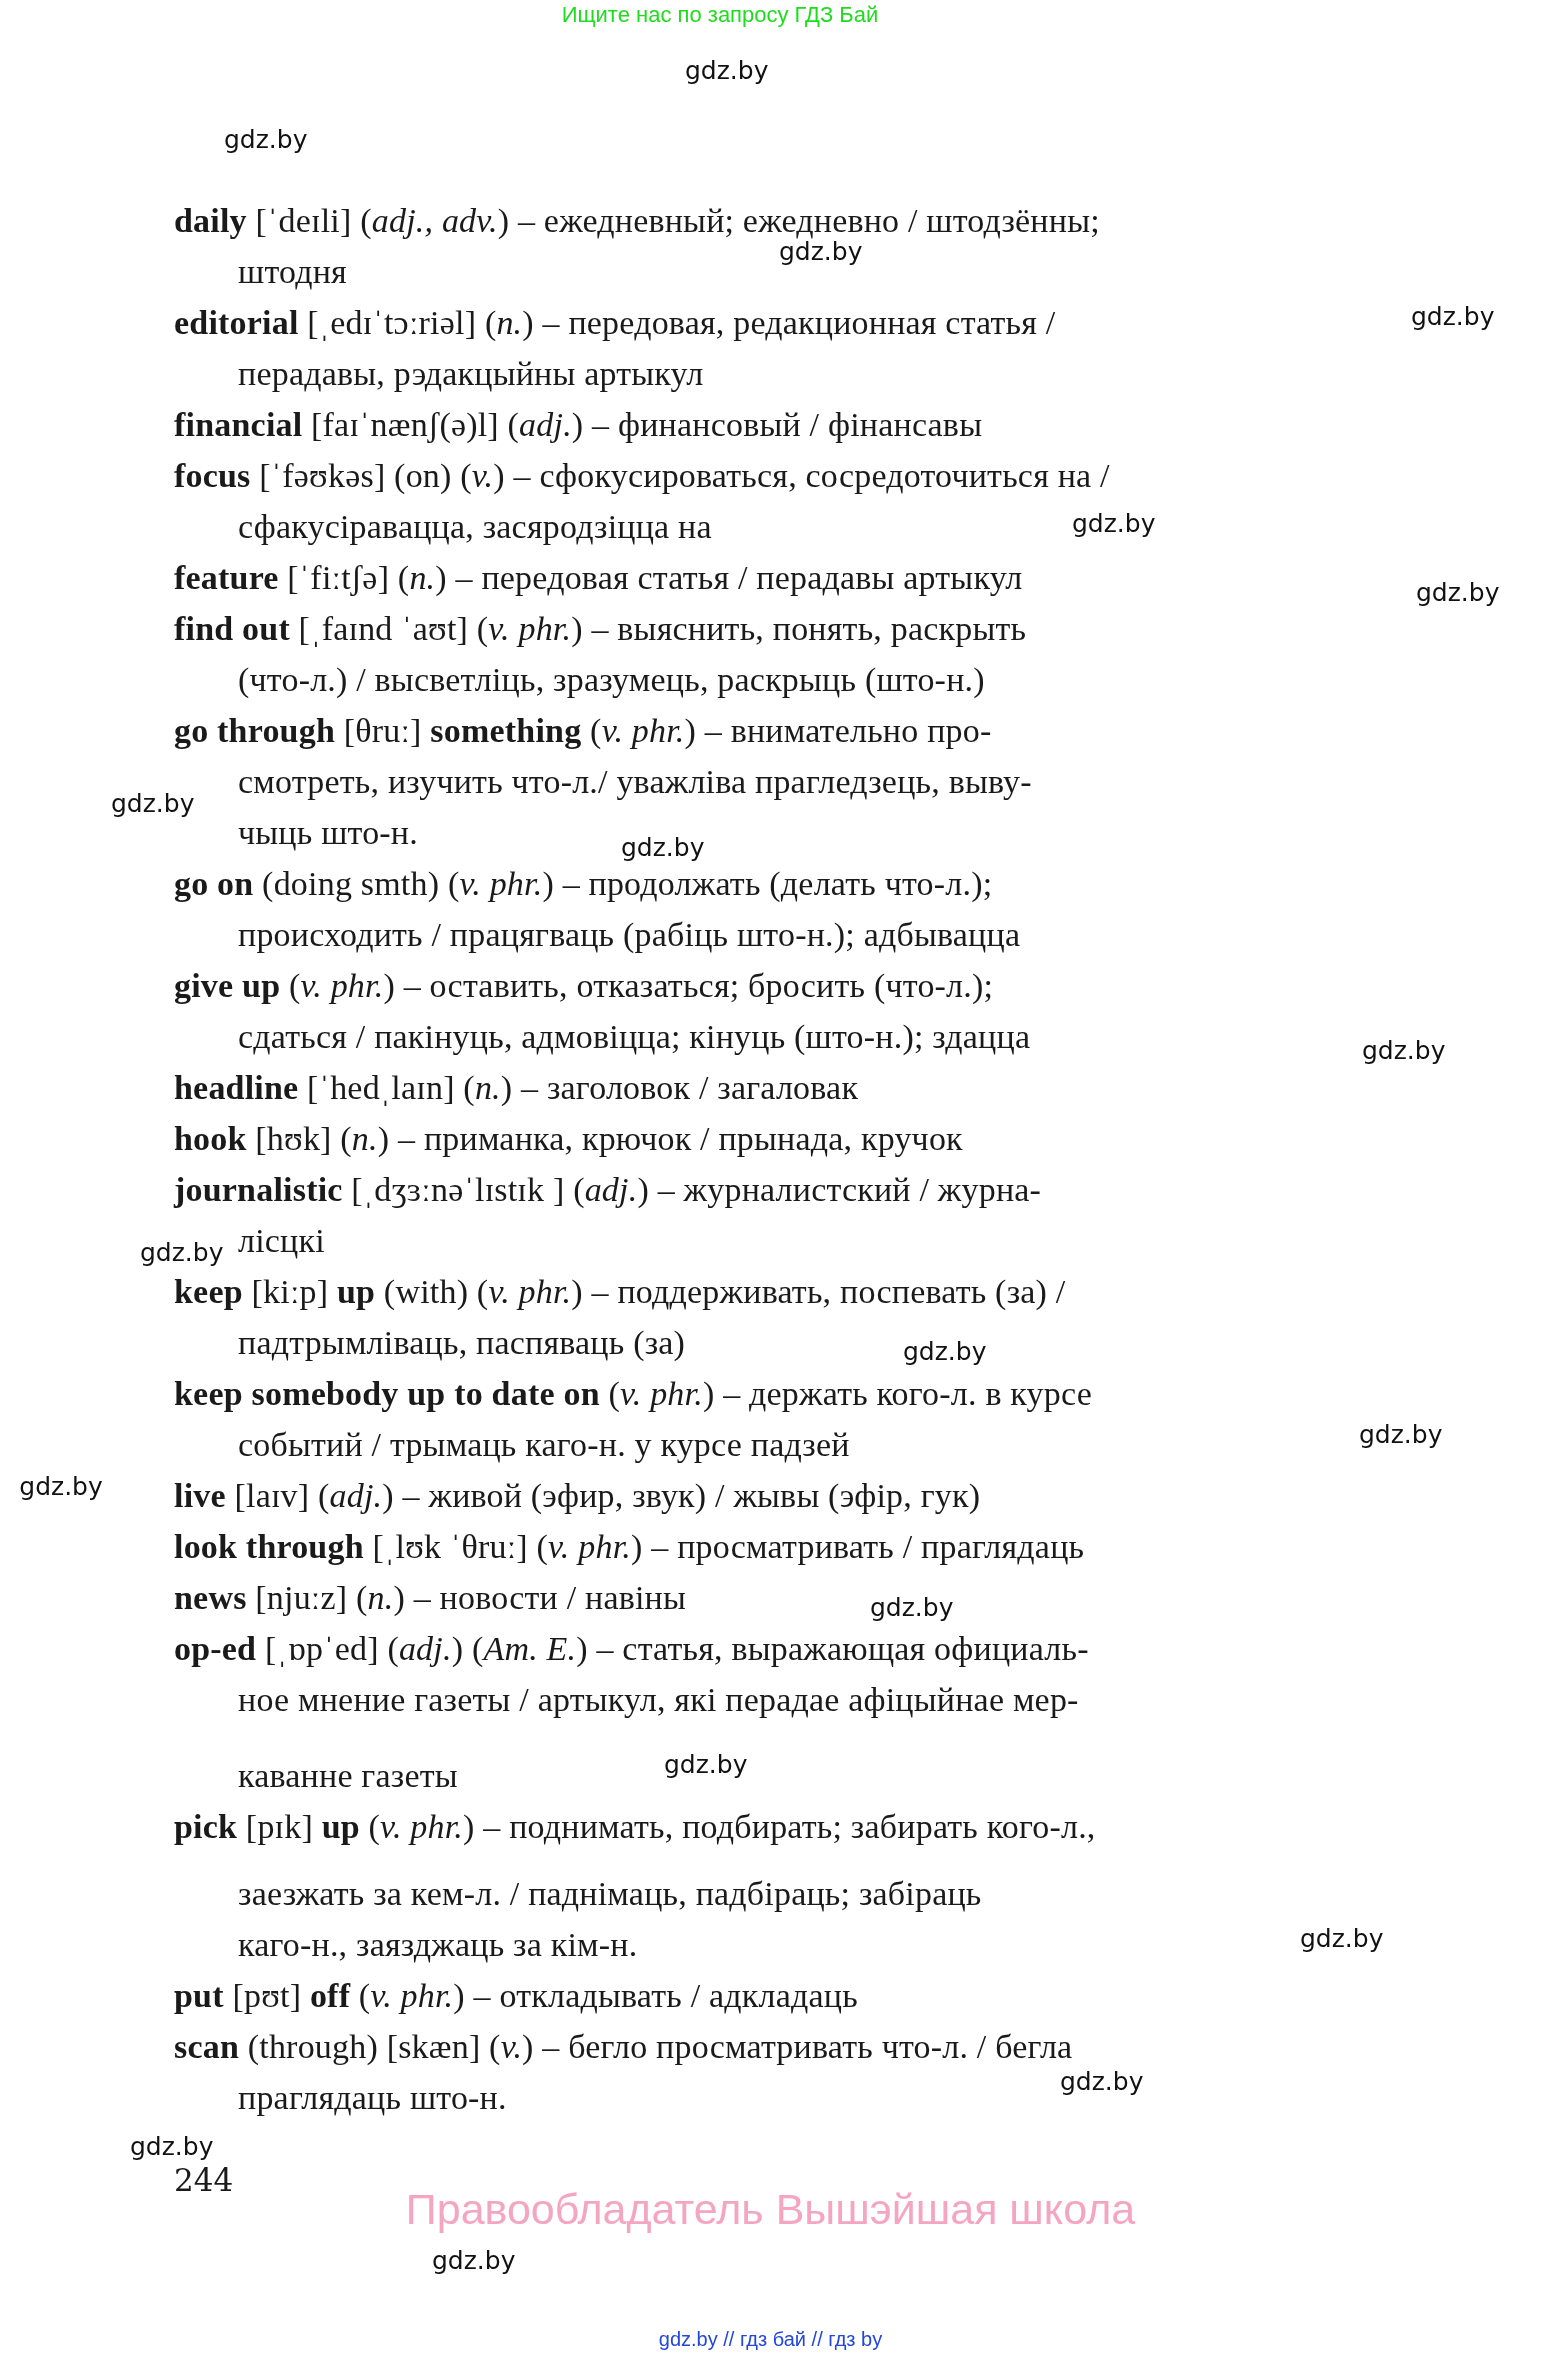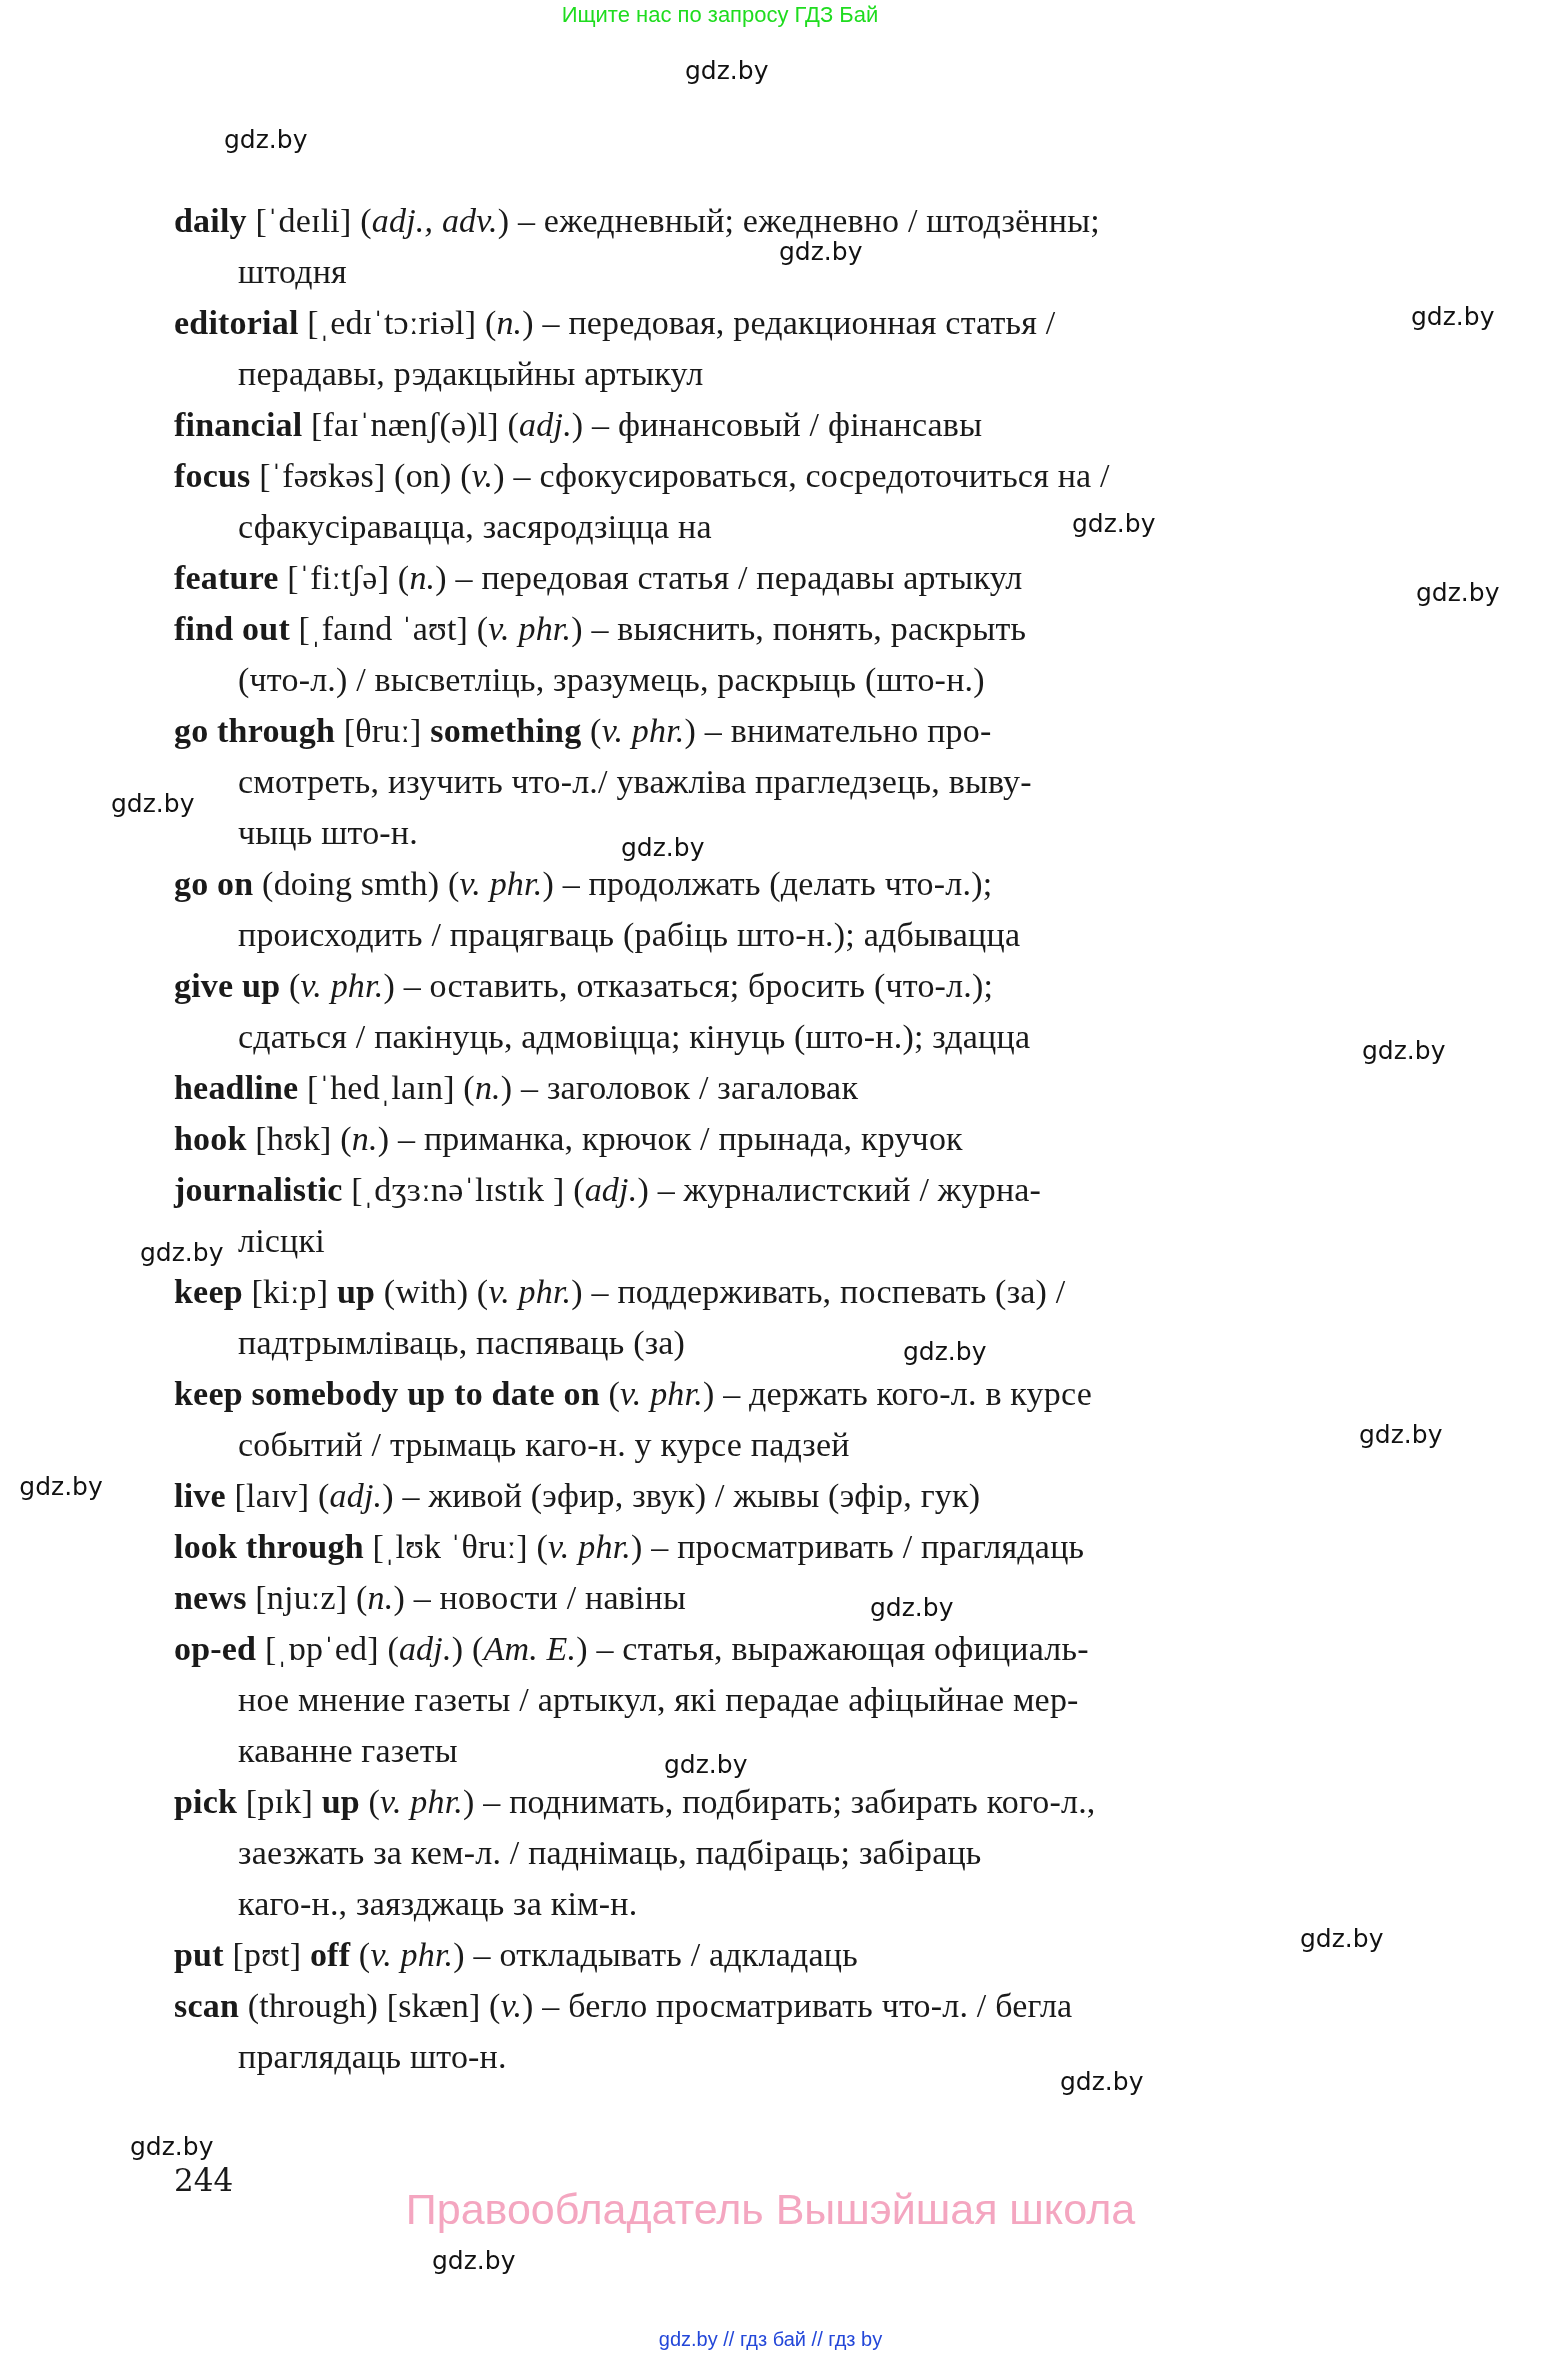--- a/index.html
+++ b/index.html
@@ -122,25 +122,25 @@
     </div>
     <div class="entry">
       <span class="line"><span class="hw">look through</span><span> [ˌlʊk ˈθruː] (</span><span class="it">v. phr.</span><span>) – просматривать / праглядаць</span></span>
     </div>
     <div class="entry">
       <span class="line"><span class="hw">news</span><span> [njuːz] (</span><span class="it">n.</span><span>) – новости / навіны</span></span>
     </div>
     <div class="entry">
       <span class="line"><span class="hw">op-ed</span><span> [ˌɒpˈed] (</span><span class="it">adj.</span><span>) (</span><span class="it">Am. E.</span><span>) – статья, выражающая официаль-</span></span>
       <span class="line" style="text-indent: 0px;"><span>ное мнение газеты / артыкул, які перадае афіцыйнае мер-</span></span>
-      <span class="line" style="text-indent: 0px;"><span>каванне газеты</span></span>
+      <span class="line" style="text-indent: 0px; margin-top: 25px;"><span>каванне газеты</span></span>
     </div>
     <div class="entry">
       <span class="line"><span class="hw">pick</span><span> [pɪk] </span><span class="hw">up</span><span> (</span><span class="it">v. phr.</span><span>) – поднимать, подбирать; забирать кого-л.,</span></span>
-      <span class="line" style="text-indent: 0px;"><span>заезжать за кем-л. / паднімаць, падбіраць; забіраць</span></span>
+      <span class="line" style="text-indent: 0px; margin-top: 16px;"><span>заезжать за кем-л. / паднімаць, падбіраць; забіраць</span></span>
       <span class="line" style="text-indent: 0px;"><span>каго-н., заязджаць за кім-н.</span></span>
     </div>
     <div class="entry">
       <span class="line"><span class="hw">put</span><span> [pʊt] </span><span class="hw">off</span><span> (</span><span class="it">v. phr.</span><span>) – откладывать / адкладаць</span></span>
     </div>
     <div class="entry">
       <span class="line"><span class="hw">scan</span><span> (through) [skæn] (</span><span class="it">v.</span><span>) – бегло просматривать что-л. / бегла</span></span>
       <span class="line" style="text-indent: 0px;"><span>праглядаць што-н.</span></span>
     </div>
   </div>

